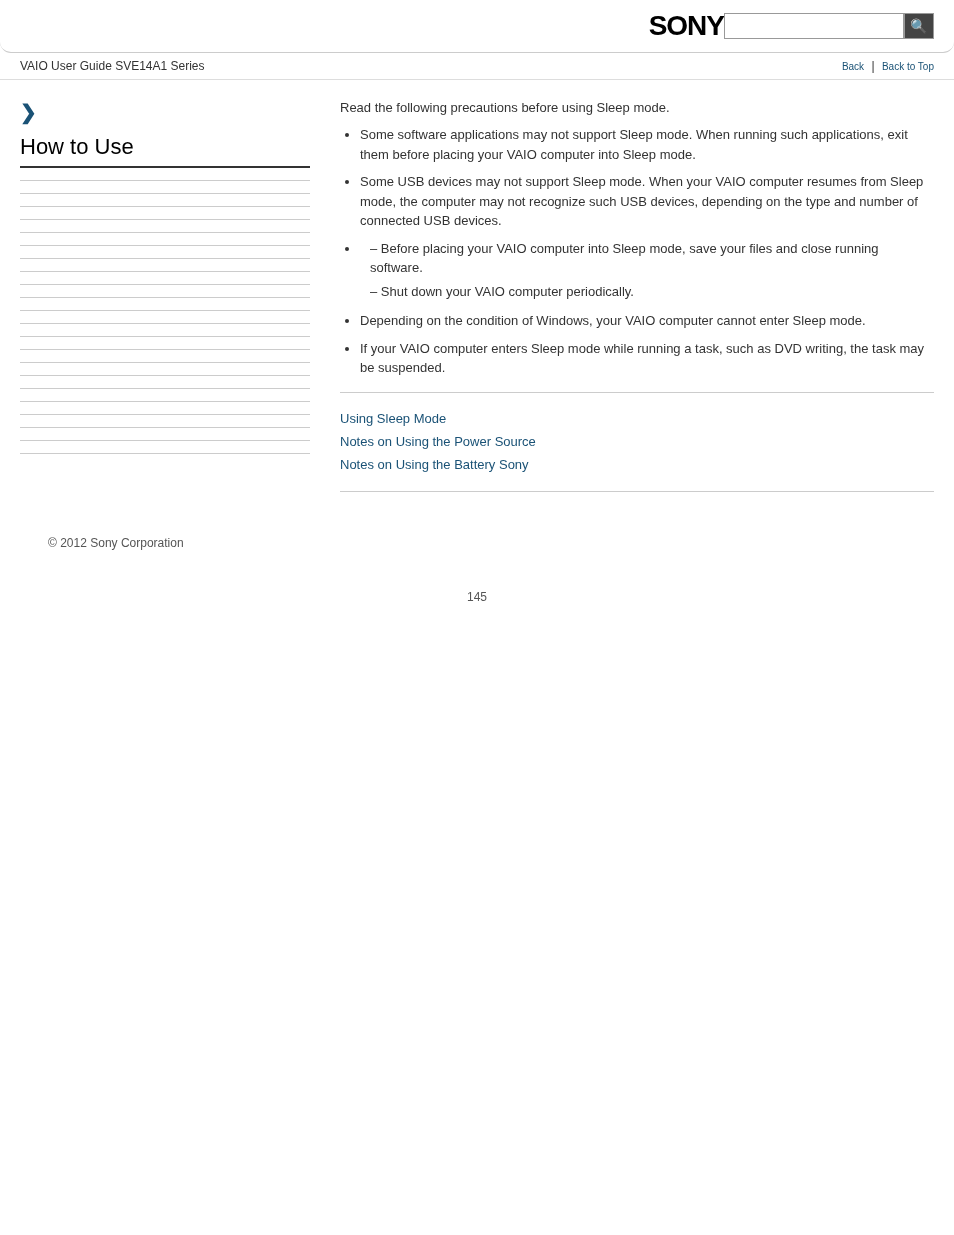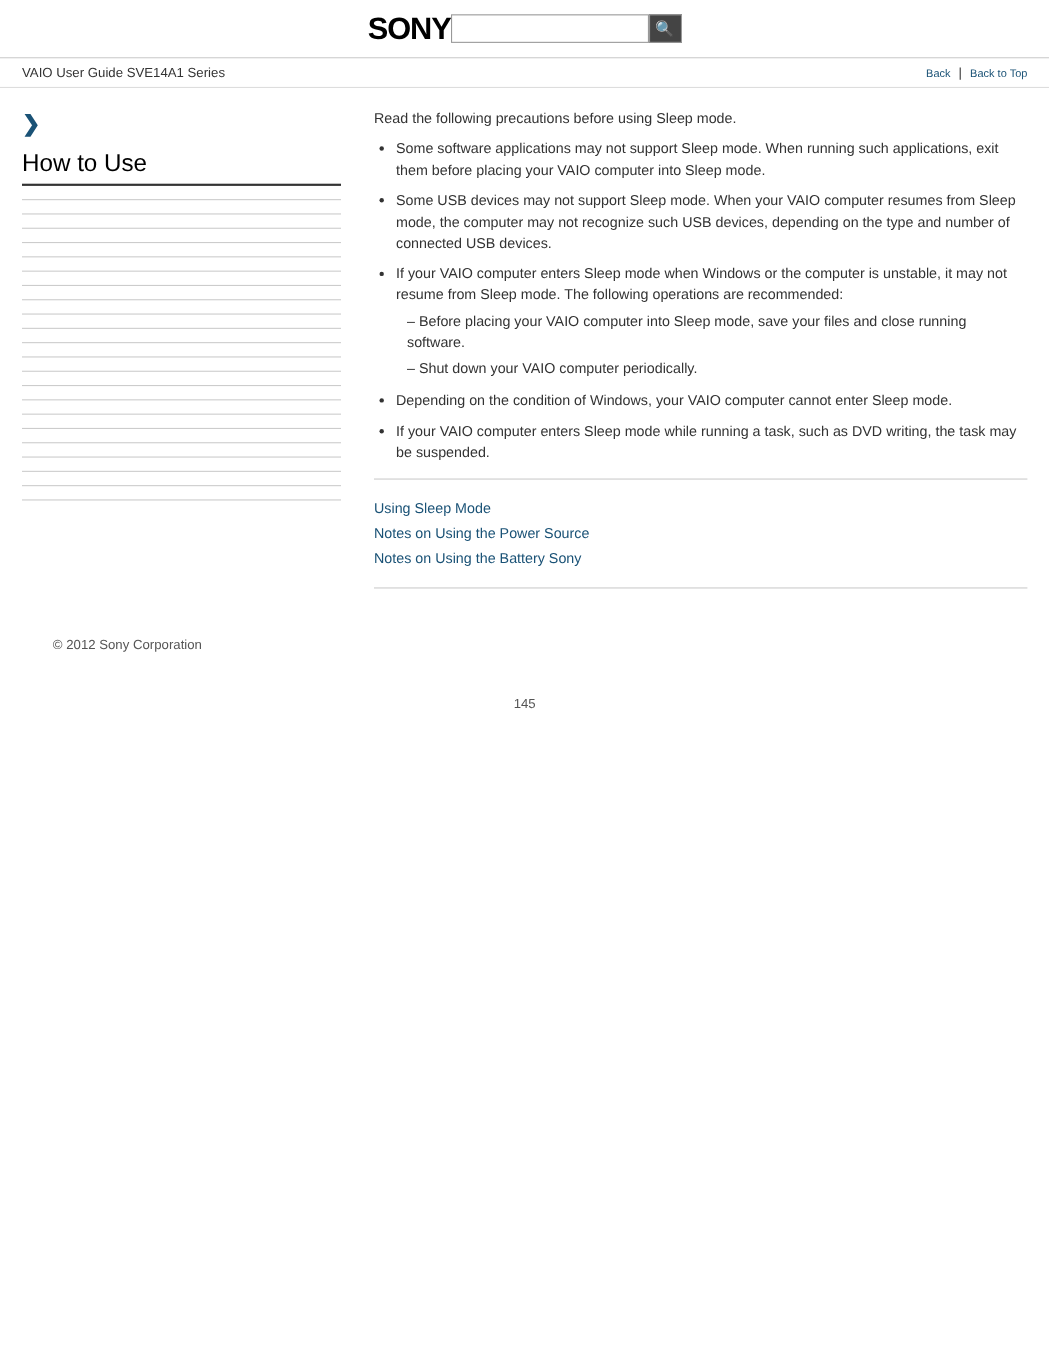--- a/index.html
+++ b/index.html
@@ -9,23 +9,24 @@
       color: #333;
       background: #fff;
       width: 954px;
       min-height: 1235px;
     }
 
     
     .header {
       display: flex;
       align-items: center;
-      justify-content: center;
+      justify-content: flex-end;
       padding: 10px 20px;
       border-bottom: 1px solid #ccc;
+      border-radius: 11px;
     }
     .sony-logo {
       font-size: 28px;
       font-weight: bold;
       font-family: Arial, sans-serif;
       letter-spacing: -1px;
       color: #000;
     }
     .search-area {
       display: flex;
@@ -256,21 +257,20 @@
   </div>
 
   <div class="content">
     <p class="content-intro">Read the following precautions before using Sleep mode.</p>
     <ul>
       <li>Some software applications may not support Sleep mode. When running such applications, exit them before placing your VAIO computer into Sleep mode.</li>
       <li>
         <span>Some USB devices may not support Sleep mode. When your VAIO computer resumes from Sleep mode, the computer may not recognize such USB devices, depending on the type and number of connected USB devices.</span>
       </li>
       <li>
-        <span>If your VAIO computer enters Sleep mode when Windows or the computer is unstable, it may not resume from Sleep mode. The following operations are recommended:</span>
         <ul>
           <li>Before placing your VAIO computer into Sleep mode, save your files and close running software.</li>
           <li>Shut down your VAIO computer periodically.</li>
         </ul>
       </li>
       <li>Depending on the condition of Windows, your VAIO computer cannot enter Sleep mode.</li>
       <li>If your VAIO computer enters Sleep mode while running a task, such as DVD writing, the task may be suspended.</li>
     </ul>
 
     <hr class="content-divider">

